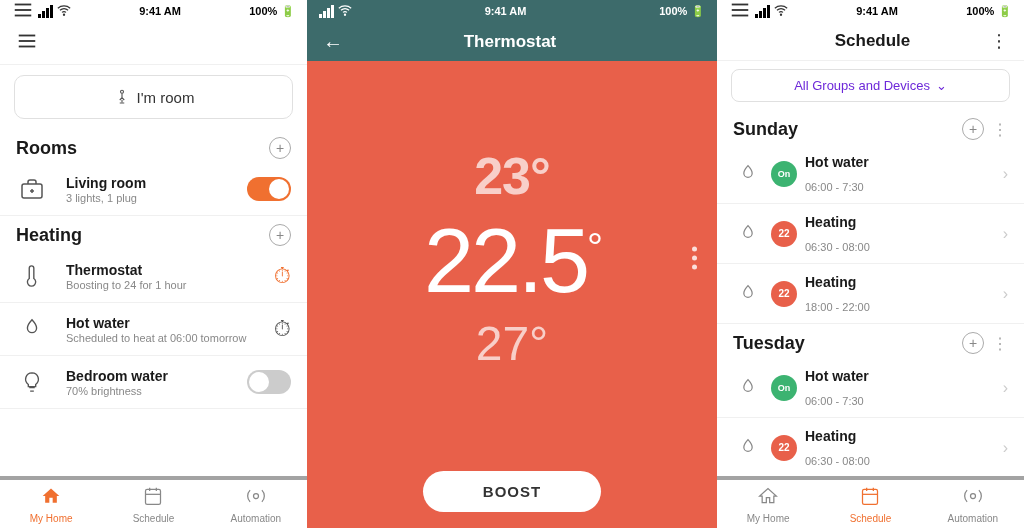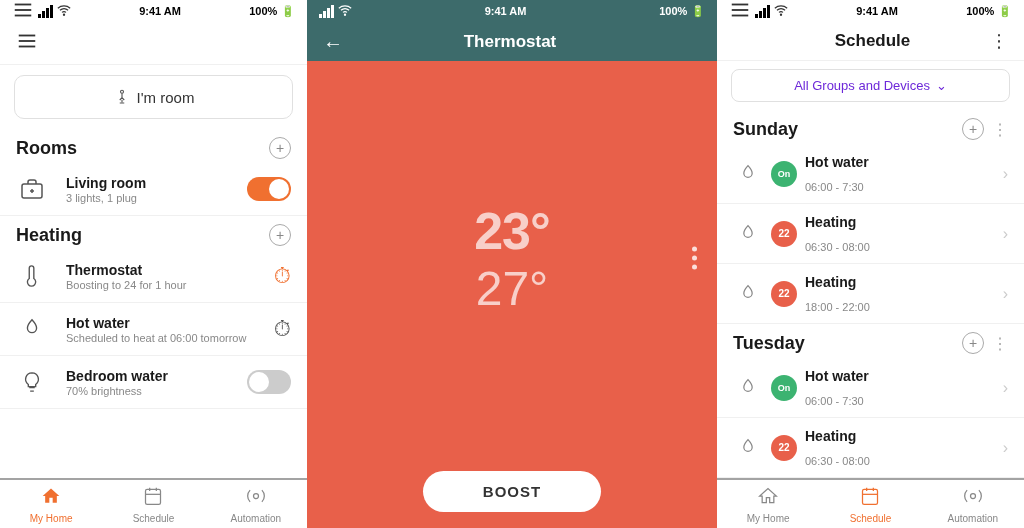--- a/index.html
+++ b/index.html
@@ -177,21 +177,21 @@
       top: 2px;
       width: 20px;
       height: 20px;
       background: white;
       border-radius: 50%;
     }
 
     
     .bottom-nav {
       display: flex;
-      border-top: 2px solid #a3a3a3;
+      border-top: 4px solid #a3a3a3;
       background: white;
       margin-top: auto;
     }
     .nav-item {
       flex: 1;
       display: flex;
       flex-direction: column;
       align-items: center;
       padding: 6px 0 4px;
       font-size: 10px;
@@ -563,20 +563,23 @@
 
   <div class="thermostat-header">
     <span class="back-arrow">←</span>
     <span class="thermostat-title">Thermostat</span>
   </div>
 
   <div class="thermostat-body">
     <div class="temp-target">
       <span>23°</span>
     </div>
+    <div class="temp-current">
+      22.5<sup style="font-size:40px; vertical-align:super;">°</sup>
+    </div>
     <div class="temp-low">
       <span>27°</span>
     </div>
 
     <div class="thermostat-dots">
       <span></span>
       <span></span>
       <span></span>
     </div>
   </div>

